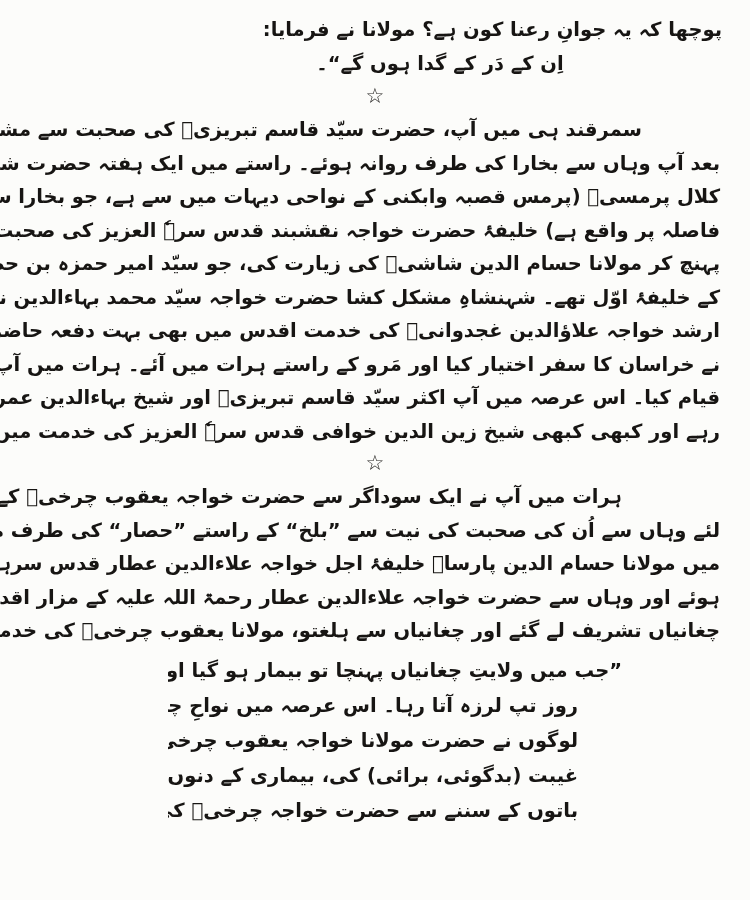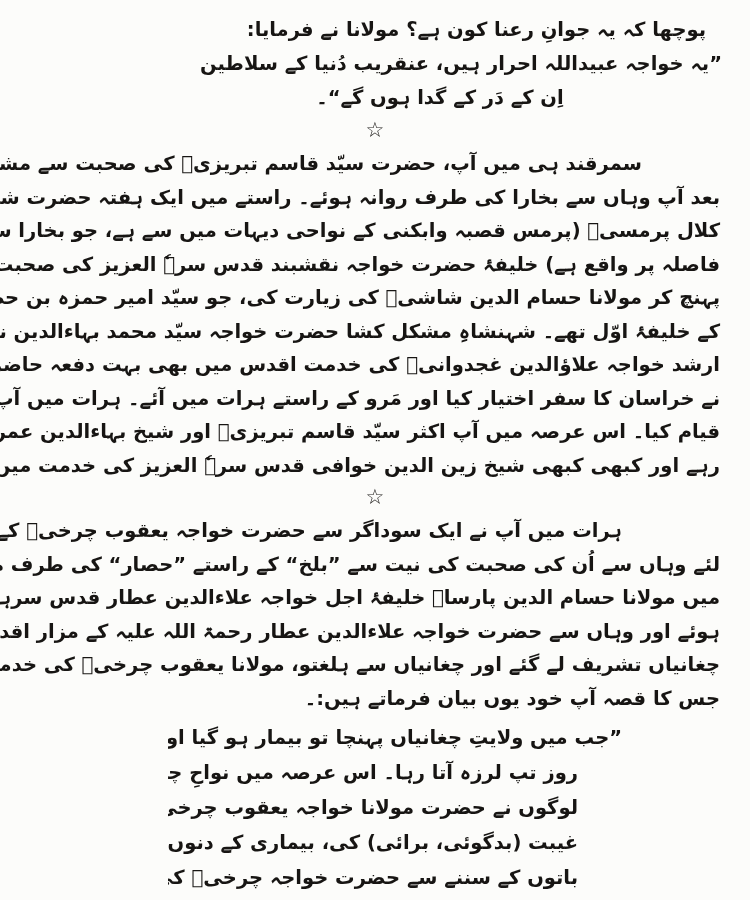--- a/index.html
+++ b/index.html
@@ -24,21 +24,21 @@
     text-align:justify;
     text-align-last:justify;
     white-space:nowrap;
     overflow:hidden;
   }
   .line.align-right{text-align:right;text-align-last:right;}
   .line.para1-first{padding-right:108px;padding-left:96px;}
   .line.para2-first{padding-right:128px;padding-left:120px;}
   .intro-line{
     font-size:19.5px;line-height:34px;height:34px;
-    padding:0 44px 0 34px;
+    padding:0 28px 0 34px;
     text-align:right;text-align-last:right;
     white-space:nowrap;overflow:hidden;
   }
   .couplet-line1{
     font-size:19.5px;line-height:34px;height:34px;
     padding:0 28px 0 34px;
     text-align:right;text-align-last:right;
     white-space:nowrap;overflow:hidden;
   }
   .couplet-line2{
@@ -65,21 +65,20 @@
   .bq-line.bq-inner{padding-right:44px;}
 </style>
 </head>
 <body>
 
 <div class="page">
 
   <div class="intro-line">پوچھا کہ یہ جوانِ رعنا کون ہے؟ مولانا نے فرمایا:</div>
 
   <div>
-    <div class="couplet-line1">”یہ خواجہ عبیداللہ احرار ہیں، عنقریب دُنیا کے سلاطین</div>
     <div class="couplet-line2">اِن کے دَر کے گدا ہوں گے“۔</div>
   </div>
 
   <div class="star-divider">☆</div>
 
   <div class="paragraph">
     <div class="line para1-first">سمرقند ہی میں آپ، حضرت سیّد قاسم تبریزیؒ کی صحبت سے مشرف ہوئے۔ کچھ عرصہ</div>
     <div class="line">بعد آپ وہاں سے بخارا کی طرف روانہ ہوئے۔ راستے میں ایک ہفتہ حضرت شیخ سراج الدین</div>
     <div class="line">کلال پرمسیؒ (پرمس قصبہ وابکنی کے نواحی دیہات میں سے ہے، جو بخارا سے بیس کلومیٹر کے</div>
     <div class="line">فاصلہ پر واقع ہے) خلیفۂ حضرت خواجہ نقشبند قدس سرہٗ العزیز کی صحبت مبارک میں رہے۔ بخارا</div>
@@ -92,21 +91,20 @@
   </div>
 
   <div class="star-divider">☆</div>
 
   <div class="paragraph">
     <div class="line para2-first">ہرات میں آپ نے ایک سوداگر سے حضرت خواجہ یعقوب چرخیؒ کے فضائل سُنے۔ اس</div>
     <div class="line">لئے وہاں سے اُن کی صحبت کی نیت سے ”بلخ“ کے راستے ”حصار“ کی طرف متوجہ ہوئے۔ بلخ</div>
     <div class="line">میں مولانا حسام الدین پارساؒ خلیفۂ اجل خواجہ علاءالدین عطار قدس سرہما کی خدمت میں حاضر</div>
     <div class="line">ہوئے اور وہاں سے حضرت خواجہ علاءالدین عطار رحمۃ اللہ علیہ کے مزار اقدس کی زیارت کے لئے</div>
     <div class="line">چغانیاں تشریف لے گئے اور چغانیاں سے ہلغتو، مولانا یعقوب چرخیؒ کی خدمت میں حاضر ہوئے،</div>
-    <div class="line align-right">جس کا قصہ آپ خود یوں بیان فرماتے ہیں:۔</div>
   </div>
 
   <div class="blockquote">
     <div class="bq-line">”جب میں ولایتِ چغانیاں پہنچا تو بیمار ہو گیا اور بیس</div>
     <div class="bq-line bq-inner">روز تپ لرزہ آتا رہا۔ اس عرصہ میں نواحِ چغانیاں کے بعضے</div>
     <div class="bq-line bq-inner">لوگوں نے حضرت مولانا خواجہ یعقوب چرخیؒ کی بہت</div>
     <div class="bq-line bq-inner">غیبت (بدگوئی، برائی) کی، بیماری کے دنوں میں ایسی پریشان</div>
     <div class="bq-line bq-inner">باتوں کے سننے سے حضرت خواجہ چرخیؒ کی ملاقات کے ارادے</div>
   </div>
 

